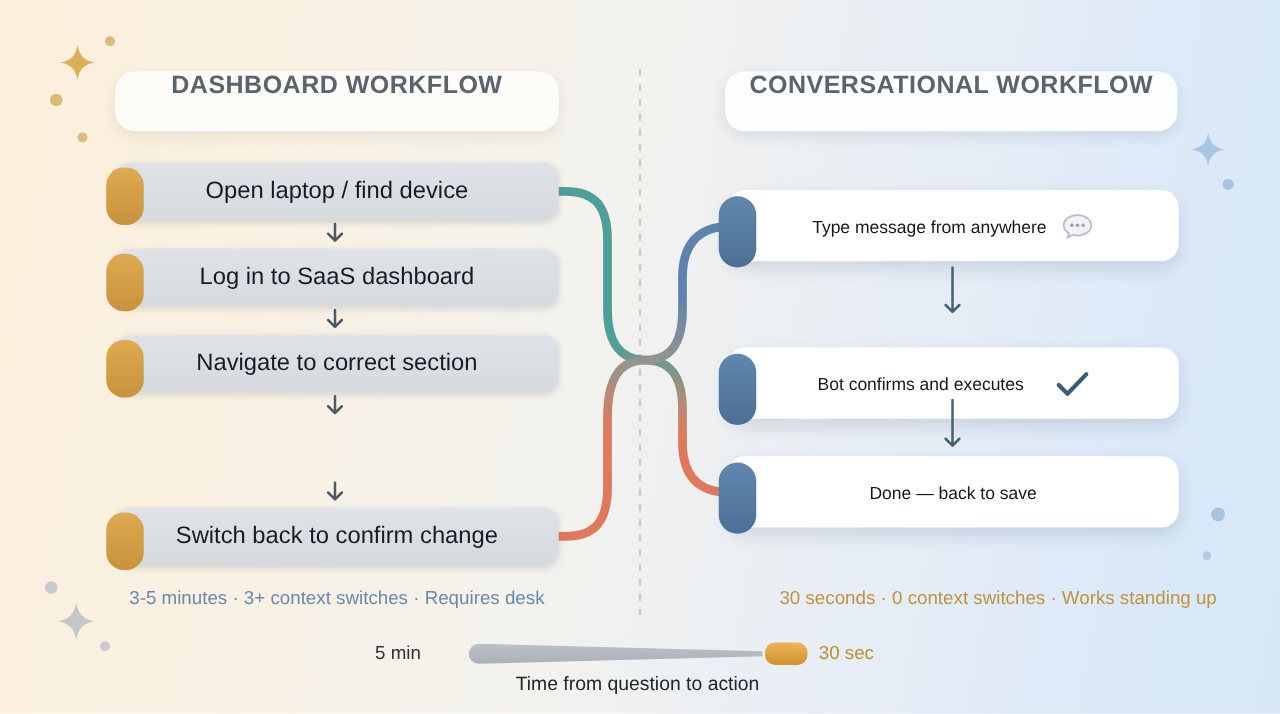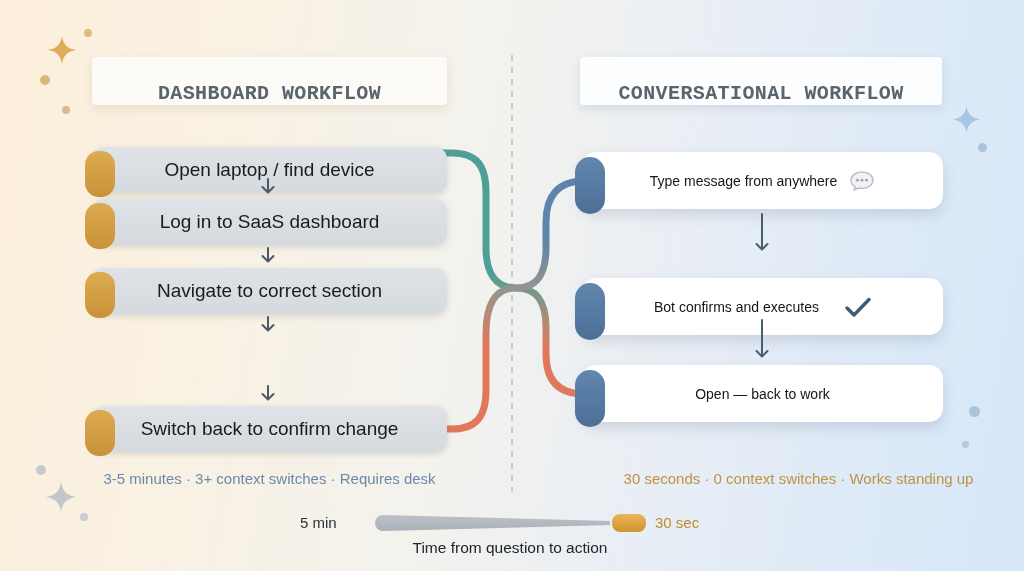--- a/index.html
+++ b/index.html
@@ -1,22 +1,22 @@
 <!DOCTYPE html>
 <html><head>
 <meta charset="utf-8">
 <style>
   html,body{margin:0;padding:0;}
   body{width:1024px;height:571px;overflow:hidden;font-family:"Liberation Sans",sans-serif;}
   .canvas{position:relative;width:1024px;height:571px;
     background:linear-gradient(100deg,#fcefdb 0%,#f9f1e3 22%,#f3f2ed 45%,#e9eef5 65%,#dbe9f8 88%,#d7e7f8 100%);}
   .abs{position:absolute;}
   
-  .col-header{display:flex;align-items:flex-end;justify-content:center;
-    border-radius:4px;font-size:20px;font-weight:700;letter-spacing:.4px;color:#5a646d;font-family:Liberation Mono, monospace;}
+  .col-header{display:flex;align-items:flex-start;justify-content:center;
+    border-radius:16px;font-size:20px;font-weight:700;letter-spacing:.4px;color:#5a646d;}
   .col-header.warm{background:#fcfbf8;box-shadow:0 4px 10px rgba(150,130,95,.16);}
   .col-header.cool{background:#fcfdfe;box-shadow:0 4px 10px rgba(90,110,140,.16);}
   
   .step{display:flex;align-items:center;justify-content:center;gap:12px;border-radius:12px;z-index:3;}
   .step .lbl{white-space:nowrap;}
   .step-left{background:linear-gradient(#dfe3e8,#d5dadf);color:#171c22;font-size:19px;font-weight:500;
     box-shadow:0 2px 6px rgba(80,90,100,.20);}
   .step-left::before{content:"";position:absolute;left:-7px;top:4px;bottom:-4px;width:30px;z-index:-1;
     border-radius:14px;background:linear-gradient(#ddab51,#c8923a);}
   .step-right{background:#ffffff;color:#12171c;font-size:14px;font-weight:500;border-radius:14px;
@@ -81,21 +81,21 @@
       </linearGradient>
     </defs>
     <path d="M 438 153 L 452 153 C 476 153 486 165 486 192 L 486 248 C 486 272 495 288 516 288 C 538 288 546 303 546 328 L 546 354 C 546 380 558 394 584 394 L 592 394" fill="none" stroke="url(#gradA)" stroke-width="7" stroke-linecap="round"></path>
     <path d="M 438 429 L 452 429 C 476 429 486 417 486 390 L 486 334 C 486 304 495 288 516 288 C 538 288 546 273 546 248 L 546 222 C 546 196 558 181 584 181 L 592 181" fill="none" stroke="url(#gradB)" stroke-width="7" stroke-linecap="round"></path>
   </svg>
 
   <div class="abs col-header warm" style="left:92px;top:57px;width:355px;height:48px;z-index:3;">
     <span>DASHBOARD WORKFLOW</span>
   </div>
 
-  <div class="abs step step-left" style="left:92px;top:130px;width:355px;height:46px;margin-top:17px;">
+  <div class="abs step step-left" style="left:92px;top:130px;width:355px;height:46px;">
     <span class="lbl">Open laptop / find device</span>
   </div>
   <svg class="abs" style="left:260px;top:178px;z-index:3;" width="16" height="20" viewBox="0 0 16 20">
     <path d="M8 1 V 13.5 M2.5 9 L8 14.5 L13.5 9" fill="none" stroke="#4d5a64" stroke-width="2" stroke-linecap="round" stroke-linejoin="round"></path>
   </svg>
   <div class="abs step step-left" style="left:92px;top:199px;width:355px;height:46px;">
     <span class="lbl">Log in to SaaS dashboard</span>
   </div>
   <svg class="abs" style="left:260px;top:247px;z-index:3;" width="16" height="20" viewBox="0 0 16 20">
     <path d="M8 1 V 13.5 M2.5 9 L8 14.5 L13.5 9" fill="none" stroke="#4d5a64" stroke-width="2" stroke-linecap="round" stroke-linejoin="round"></path>
@@ -136,21 +136,21 @@
   <div class="abs step step-right" style="left:582px;top:258px;width:361px;height:57px;gap:26px;margin-top:20px;">
     <span class="lbl">Bot confirms and executes</span>
     <svg width="26" height="20" viewBox="0 0 26 20">
       <path d="M2 11 L9 18 L24 2.5" fill="none" stroke="#3d5c6f" stroke-width="3.4" stroke-linecap="round" stroke-linejoin="round"></path>
     </svg>
   </div>
   <svg class="abs" style="left:754px;top:319px;z-index:3;" width="16" height="43" viewBox="0 0 16 43">
     <path d="M8 1 V 36.5 M2.5 32 L8 37.5 L13.5 32" fill="none" stroke="#44606e" stroke-width="2" stroke-linecap="round" stroke-linejoin="round"></path>
   </svg>
   <div class="abs step step-right" style="left:582px;top:365px;width:361px;height:57px;">
-    <span class="lbl">Open — back to work</span>
+    <span class="lbl">Done — back to save</span>
   </div>
 
   <div class="abs footer-note footer-right" style="left:582px;top:470px;width:361px;height:20px;">
     <span>30 seconds · 0 context switches · Works standing up</span>
   </div>
 
   <div class="abs tl-label tl-start" style="left:300px;top:514px;width:64px;">5 min</div>
   <svg class="abs" style="left:370px;top:510px;" width="290" height="26" viewBox="0 0 290 26">
     <defs>
       <linearGradient id="taperG" x1="0" y1="0" x2="0" y2="1">

